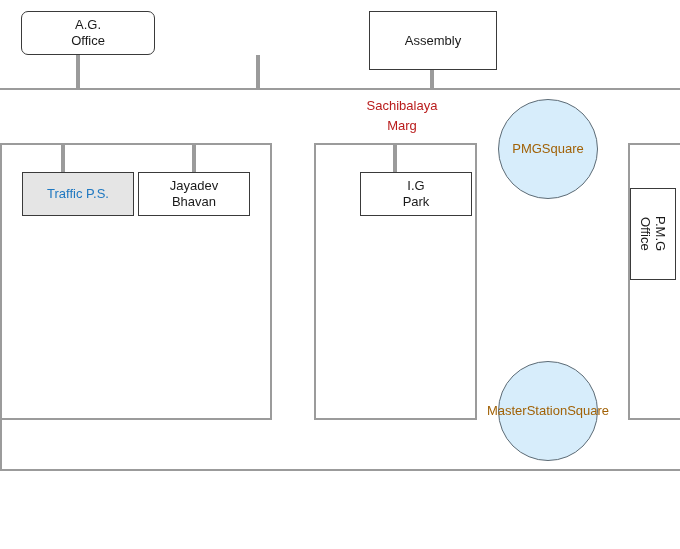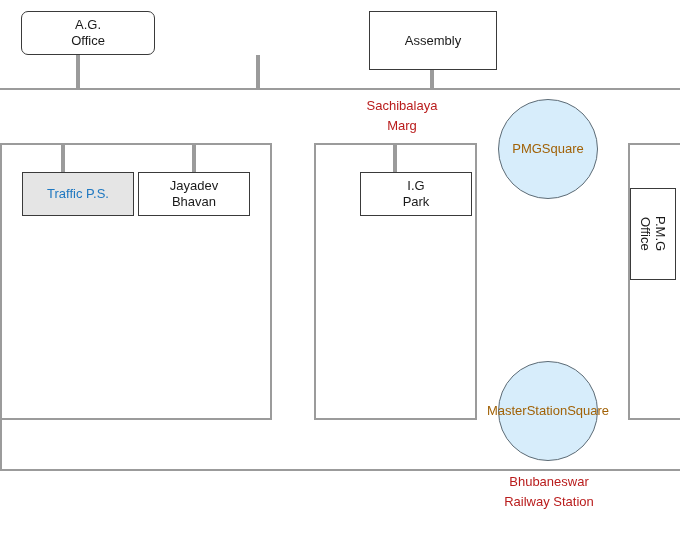--- a/index.html
+++ b/index.html
@@ -142,16 +142,14 @@
 
   <div class="circle" style="left:498px; top:361px; width:100px; height:100px;text-align:right;">
     <span>Master</span>
     <span>Station</span>
     <span>Square</span>
   </div>
 
   <div class="label" style="left:339px; top:96px; width:126px;">Sachibalaya
 Marg</div>
 
-  <div class="label" style="left:471px; top:472px; width:156px;">Bhubaneswar
-Railway Station</div>
 
 </div>
 
 </body></html>

